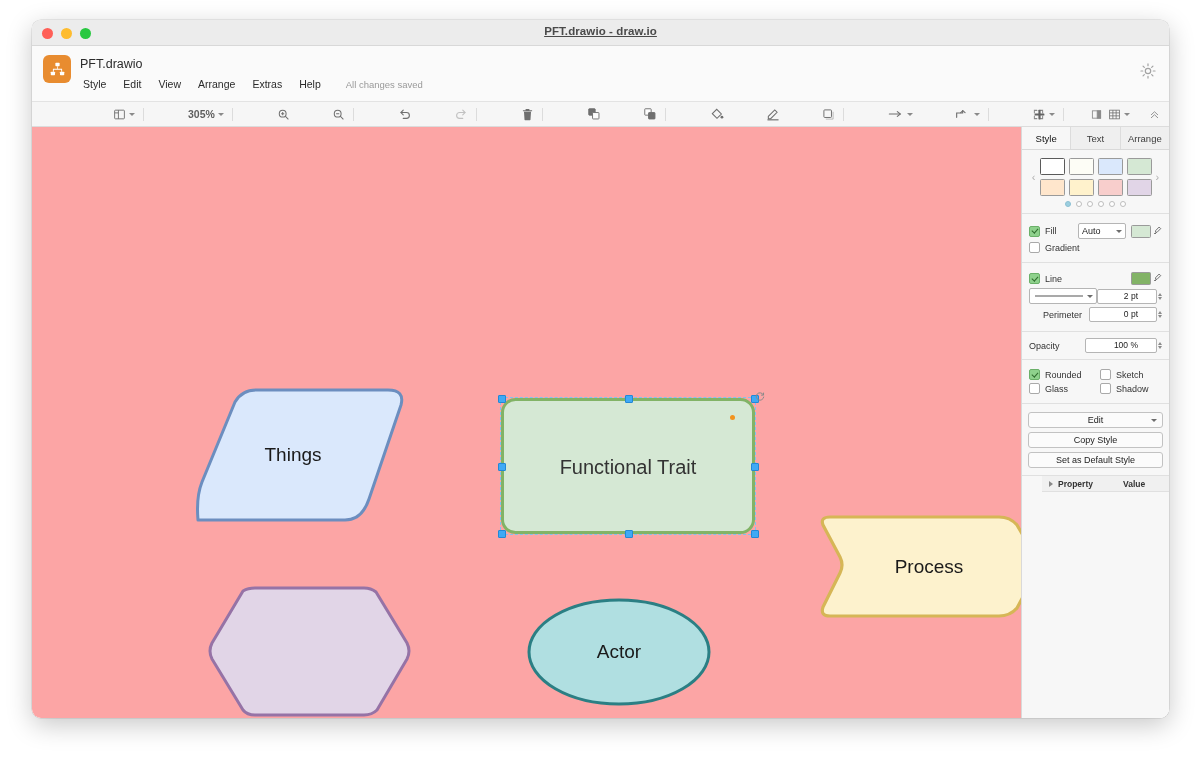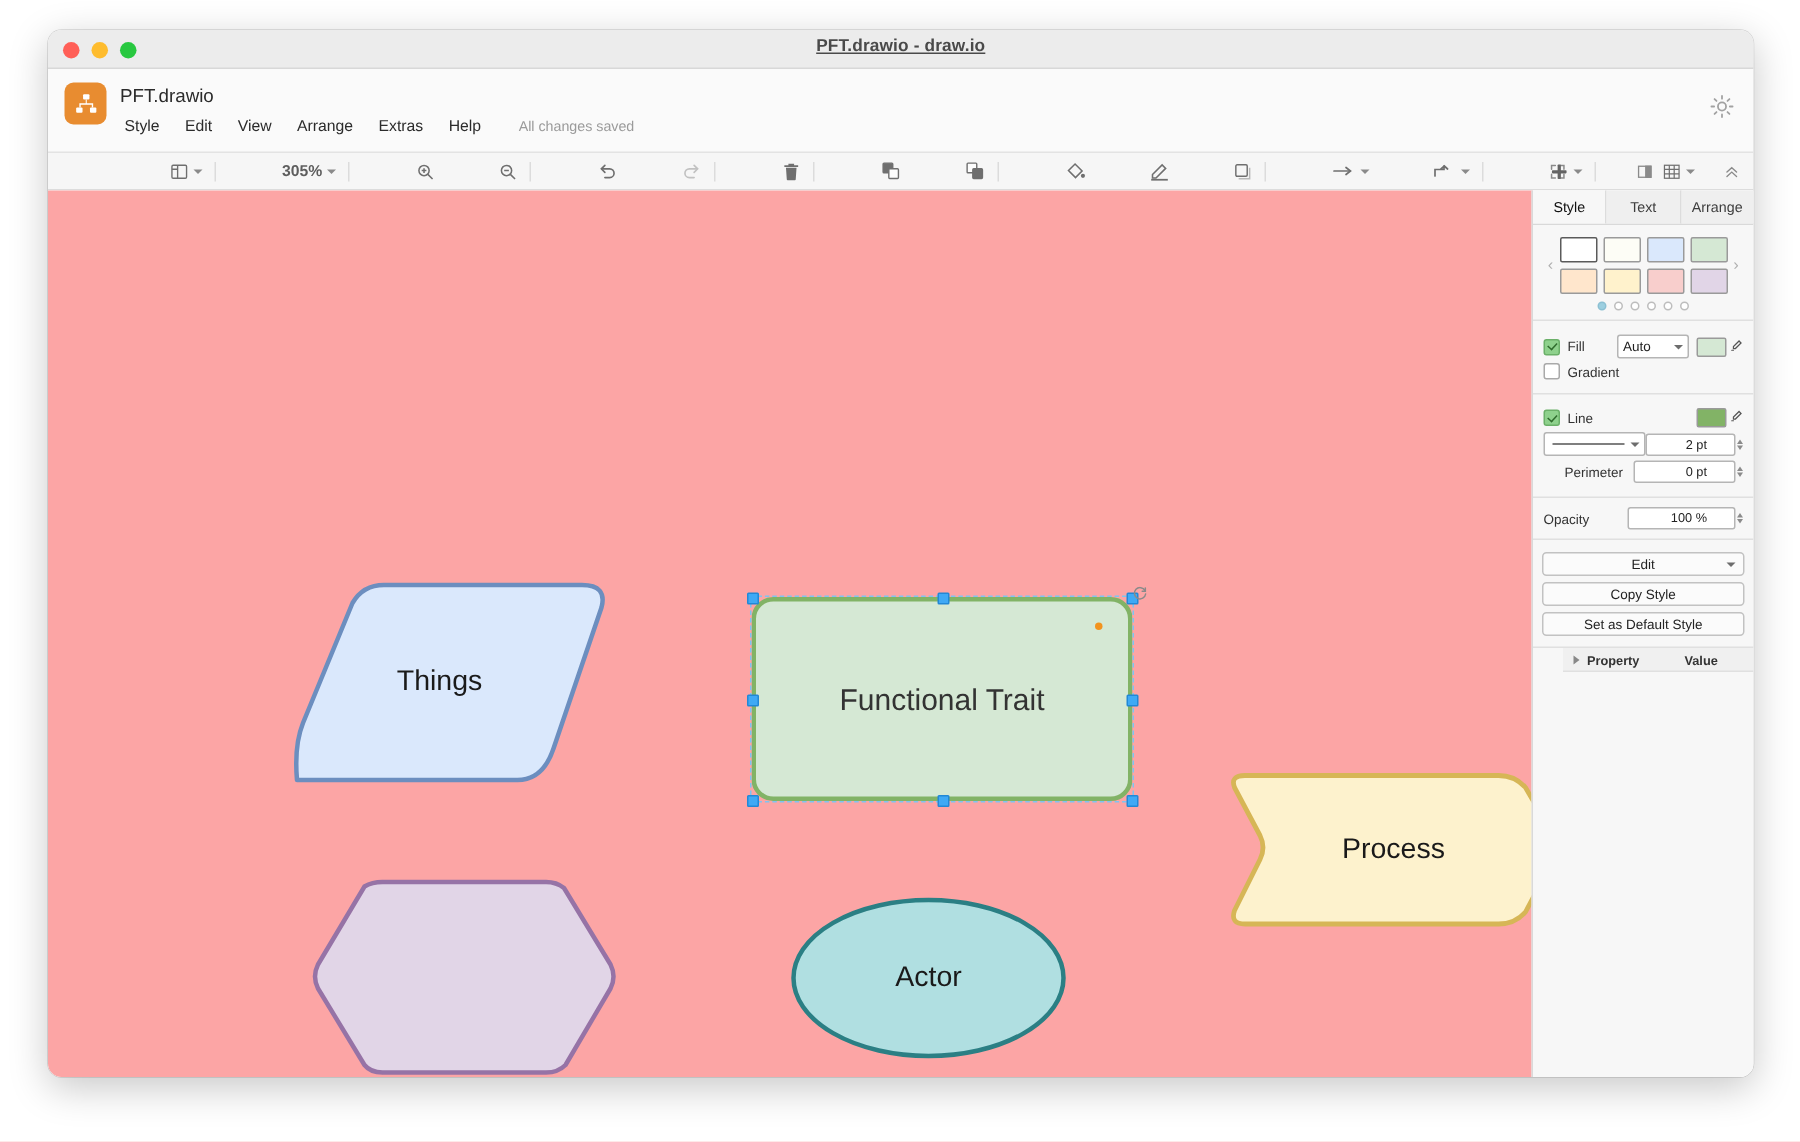--- a/index.html
+++ b/index.html
@@ -429,20 +429,40 @@
           <span class="lbl">Opacity</span>
           <span class="spacer"></span>
           <span class="num-box" style="width:34px;">100 %</span>
           <span class="stepper">
             <span class="st-up"></span>
               <span class="st-dn"></span>
           </span>
         </div>
       </div>
 
+      <div class="psection">
+        <div class="row">
+          <span class="cb on"></span>
+          <span class="lbl">Rounded</span>
+          <span class="spacer"></span>
+          <span style="width:62px;display:flex;align-items:center;">
+            <span class="cb"></span>
+            <span class="lbl">Sketch</span>
+          </span>
+        </div>
+        <div class="row">
+          <span class="cb"></span>
+          <span class="lbl">Glass</span>
+          <span class="spacer"></span>
+          <span style="width:62px;display:flex;align-items:center;">
+            <span class="cb"></span>
+            <span class="lbl">Shadow</span>
+          </span>
+        </div>
+      </div>
 
       <div class="psection" style="padding:4px 6px 7px;">
         <div class="pbtn">
           <span>Edit</span>
           <span class="chev"></span>
         </div>
         <div class="pbtn">
           <span>Copy Style</span>
         </div>
         <div class="pbtn">

